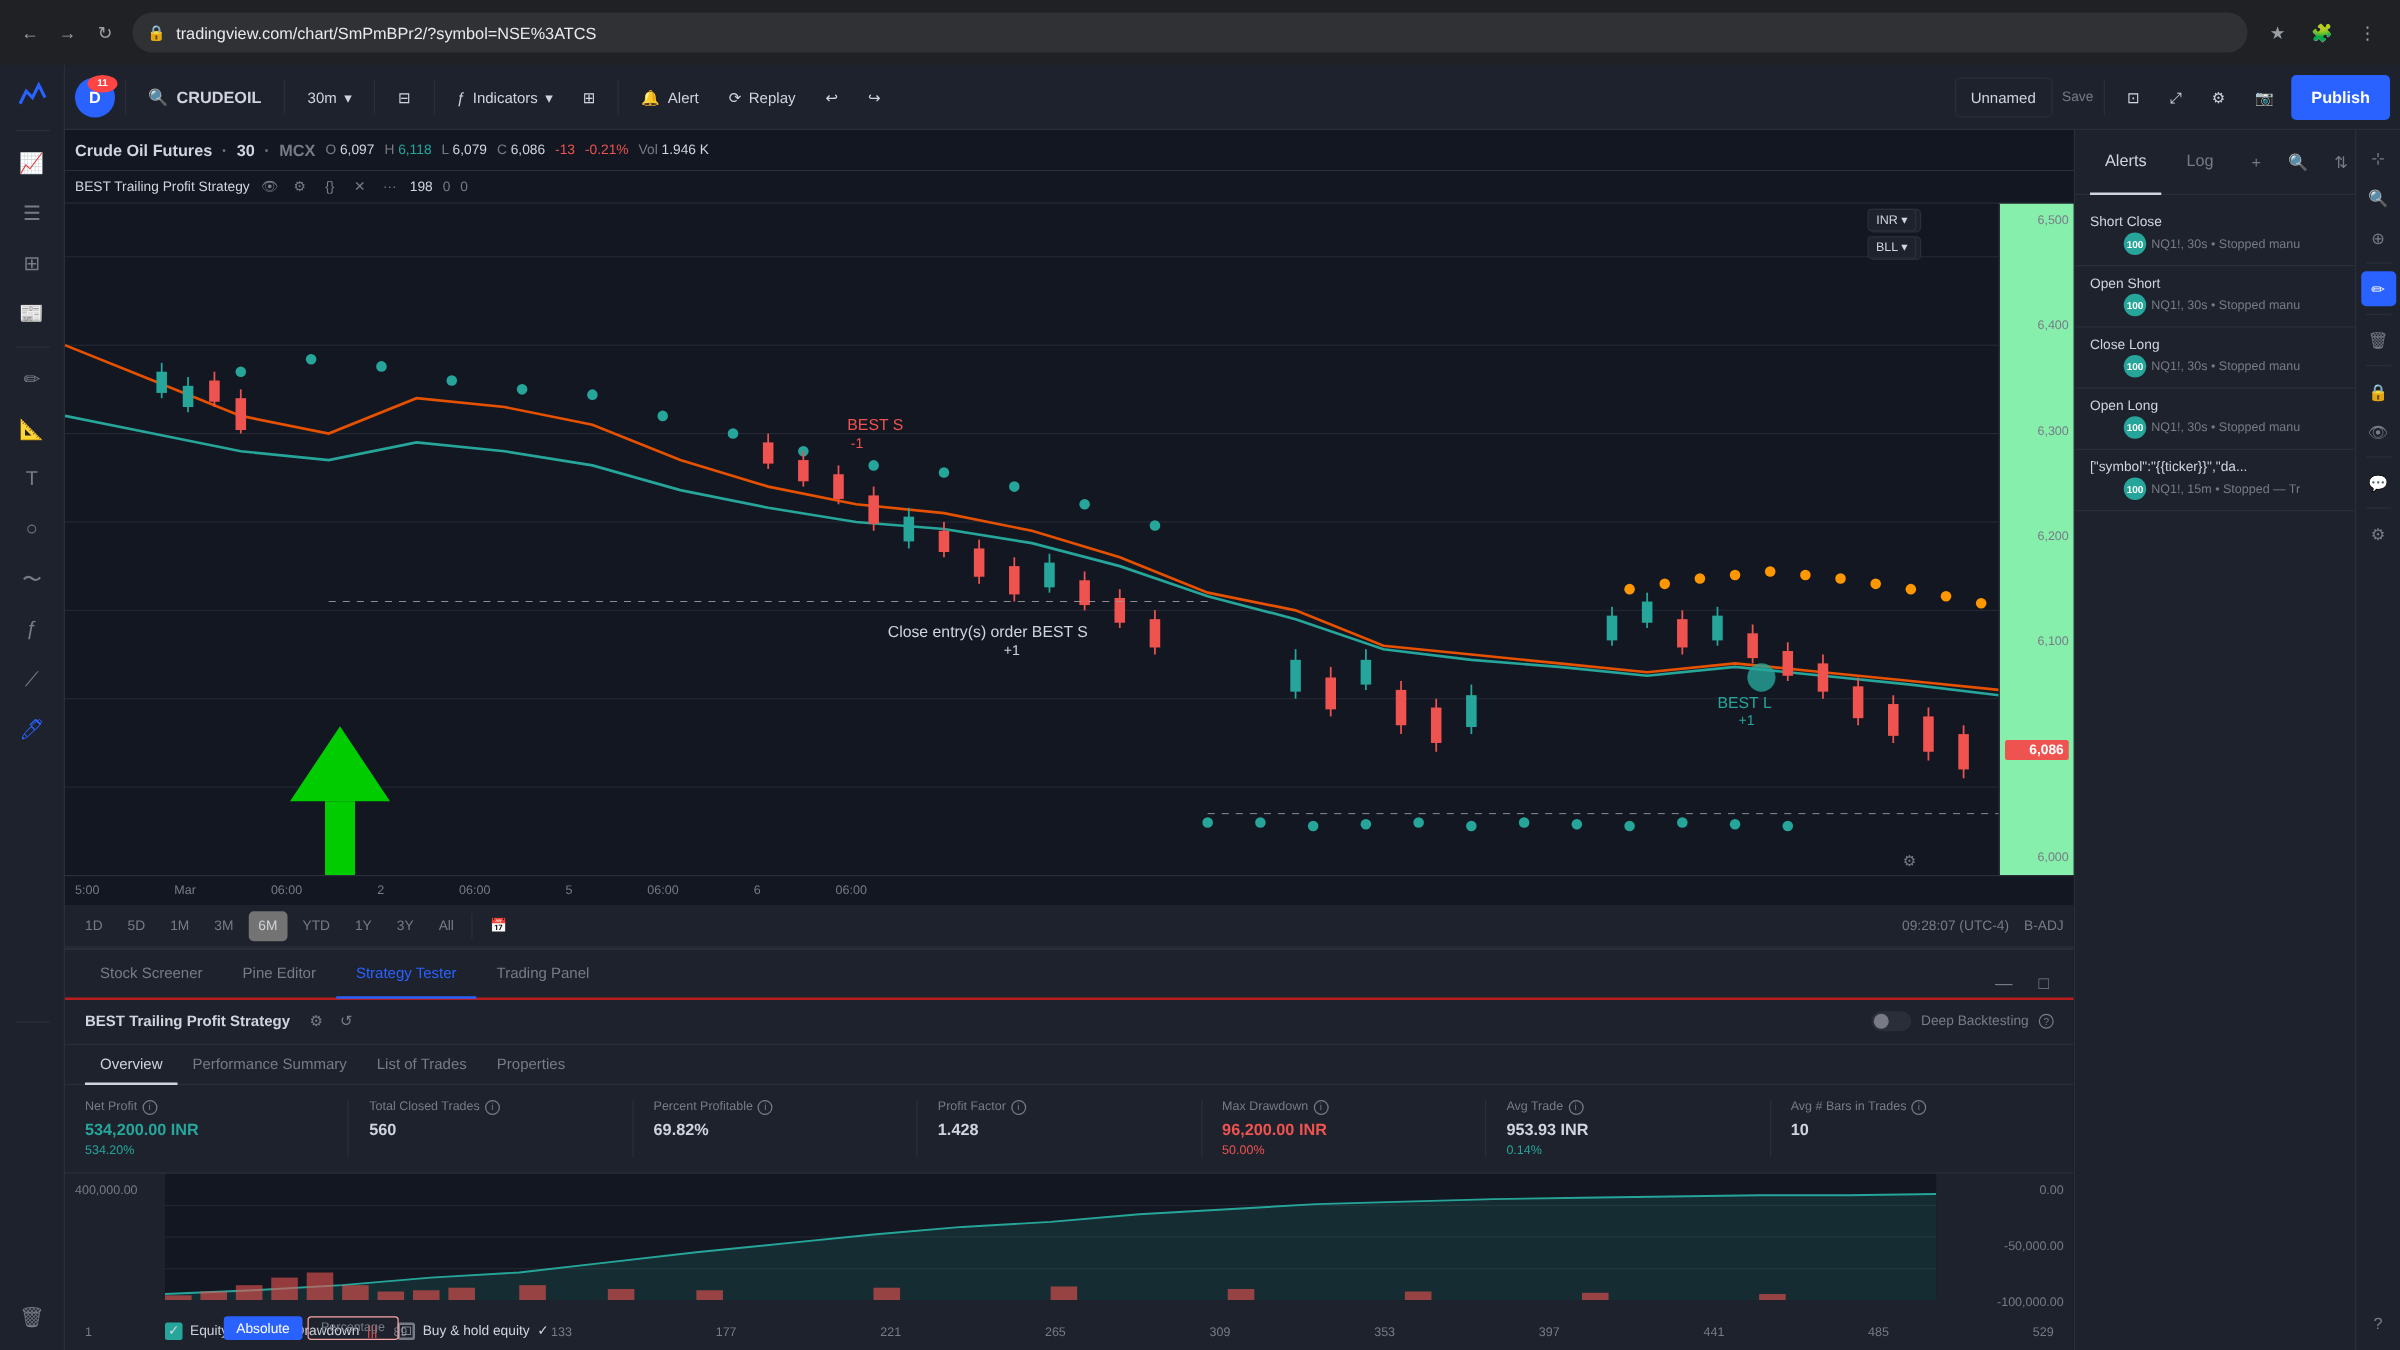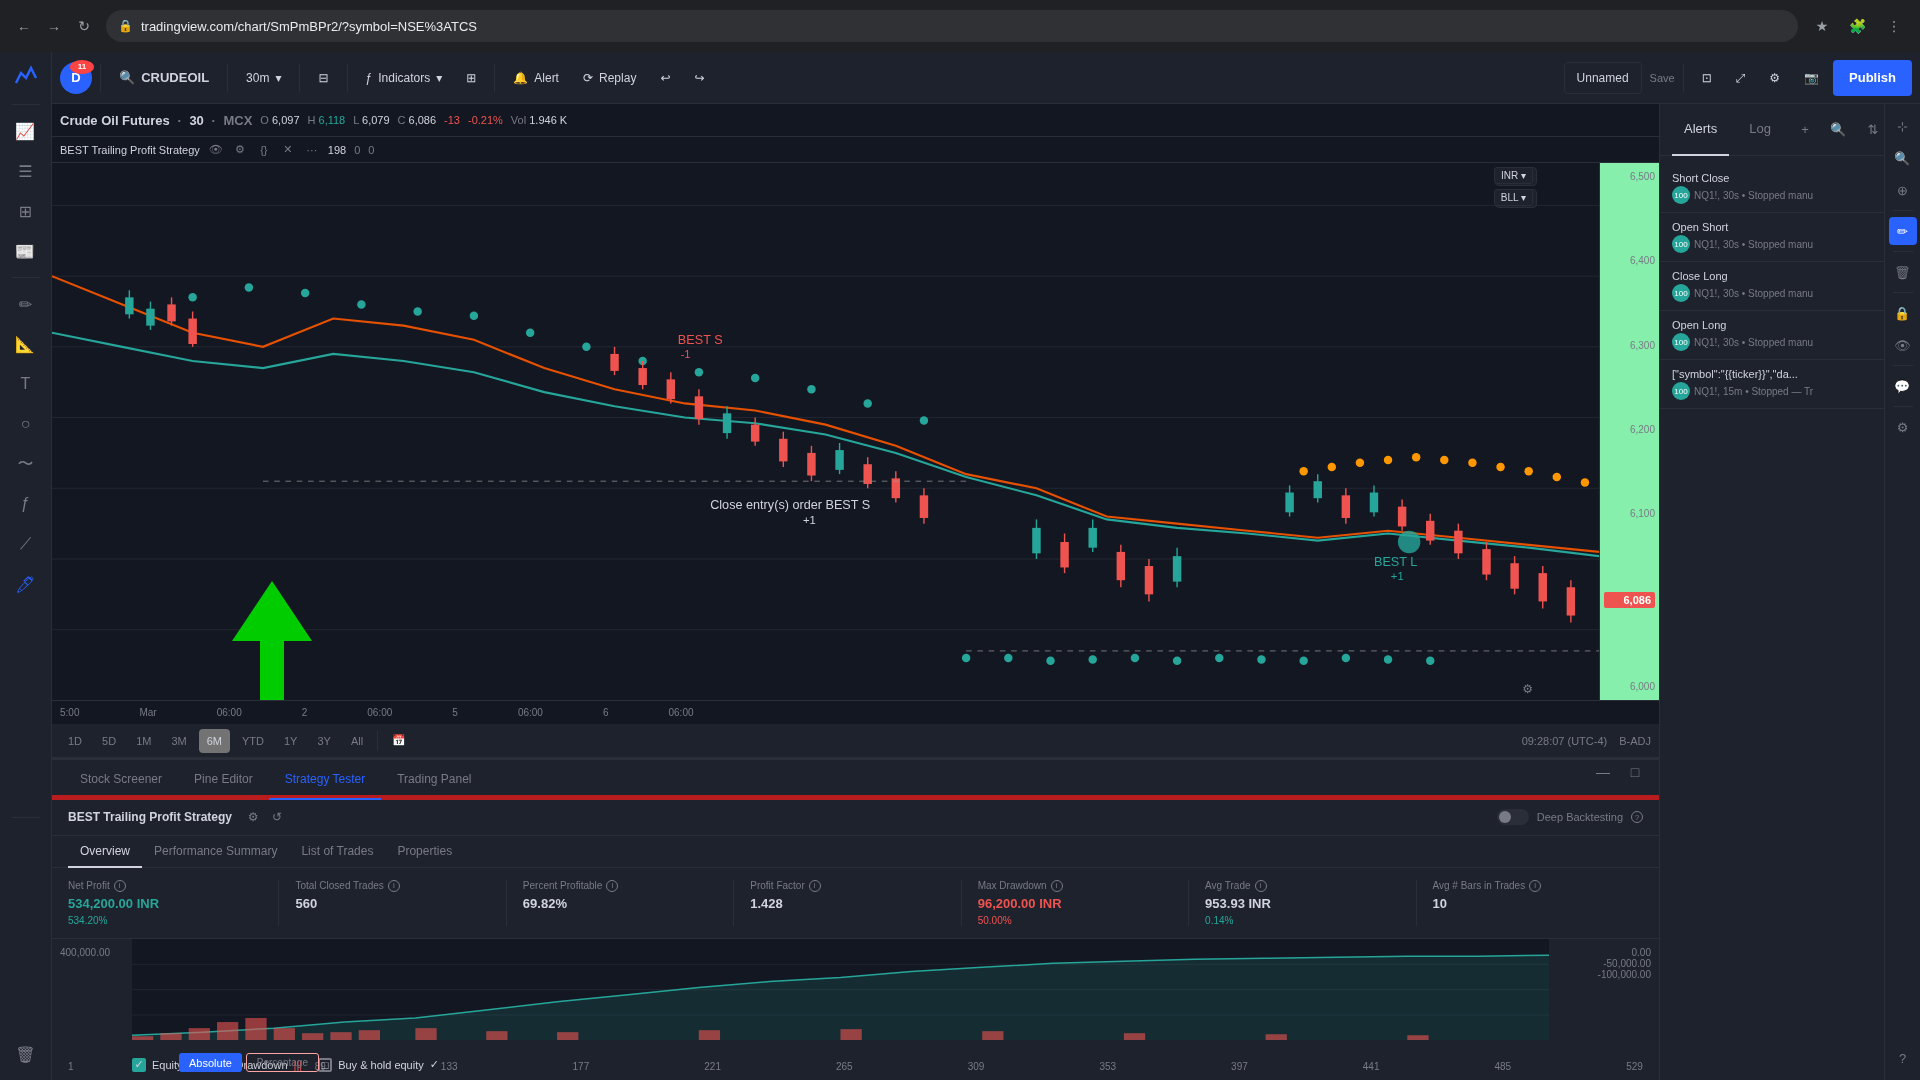--- a/index.html
+++ b/index.html
@@ -69,21 +69,21 @@
     
     .timeframe-bar { height: 36px; background: #1e222d; display: flex; align-items: center; padding: 0 8px; gap: 4px; border-bottom: 1px solid #2a2e39; }
     .tf-btn { height: 24px; padding: 0 8px; background: none; border: none; color: #787b86; cursor: pointer; border-radius: 4px; font-size: 11px; }
     .tf-btn.active { color: #d1d4dc; background: #737373; }
     .tf-sep { width: 1px; height: 20px; background: #2a2e39; margin: 0 2px; }
     .tf-time { margin-left: auto; color: #787b86; font-size: 11px; }
     .tf-badj { color: #787b86; font-size: 11px; }
 
     
     .strategy-panel { height: 350px; background: #1e222d; border-top: 2px solid #2a2e39; display: flex; flex-direction: column; }
-    .panel-tabs { height: 40px; display: flex; align-items: flex-start; padding: 0 12px; gap: 0; border-bottom: 5px solid #b91c1c; }
+    .panel-tabs { height: 40px; display: flex; align-items: flex-end; padding: 0 12px; gap: 0; border-bottom: 2px solid #b91c1c; }
     .panel-tab { height: 40px; padding: 0 16px; display: flex; align-items: center; cursor: pointer; color: #787b86; font-size: 12px; border-bottom: 2px solid transparent; margin-bottom: -1px; }
     .panel-tab.active { color: #2962ff; border-bottom-color: #2962ff; }
     .panel-actions { margin-left: auto; display: flex; gap: 8px; }
     .panel-action-btn { width: 24px; height: 24px; background: none; border: none; color: #787b86; cursor: pointer; display: flex; align-items: center; justify-content: center; border-radius: 4px; font-size: 14px; }
 
     
     .strategy-name-row { height: 36px; display: flex; align-items: center; padding: 0 16px; gap: 8px; border-bottom: 1px solid #2a2e39; }
     .strategy-name { font-size: 12px; color: #d1d4dc; font-weight: 600; }
     .strategy-icons { display: flex; gap: 6px; margin-left: 4px; }
     .st-icon { width: 18px; height: 18px; display: flex; align-items: center; justify-content: center; cursor: pointer; color: #787b86; font-size: 12px; border-radius: 3px; }
@@ -129,21 +129,21 @@
     .rp-tab { height: 52px; padding: 0 12px; display: flex; align-items: center; cursor: pointer; color: #787b86; font-size: 13px; border-bottom: 2px solid transparent; }
     .rp-tab.active { color: #d1d4dc; border-bottom-color: #d1d4dc; }
     .rp-actions { margin-left: auto; display: flex; gap: 6px; }
     .rp-action { width: 28px; height: 28px; display: flex; align-items: center; justify-content: center; cursor: pointer; color: #787b86; font-size: 13px; border-radius: 4px; }
 
     
     .alert-items { flex: 1; overflow-y: auto; padding: 8px 0; }
     .alert-item { padding: 8px 12px; border-bottom: 1px solid #2a2e39; cursor: pointer; }
     .alert-title { font-size: 11px; color: #d1d4dc; margin-bottom: 2px; }
     .alert-sub { font-size: 10px; color: #787b86; display: flex; align-items: center; gap: 4px; }
-    .alert-badge { width: 18px; height: 18px; background: #26a69a; border-radius: 50%; display: flex; align-items: center; justify-content: center; font-size: 8px; color: white; font-weight: normal; }
+    .alert-badge { width: 18px; height: 18px; background: #26a69a; border-radius: 50%; display: flex; align-items: center; justify-content: center; font-size: 8px; color: white; font-weight: bold; margin-left: 27px; }
     .alert-status { font-size: 10px; color: #787b86; }
 
     
     .right-edge { width: 36px; background: #1e222d; display: flex; flex-direction: column; align-items: center; padding: 8px 0; gap: 4px; border-left: 1px solid #2a2e39; }
     .re-btn { width: 28px; height: 28px; display: flex; align-items: center; justify-content: center; border-radius: 4px; cursor: pointer; color: #787b86; font-size: 13px; }
     .re-btn.active { background: #2962ff; color: white; }
     .re-divider { width: 20px; height: 1px; background: #2a2e39; margin: 2px 0; }
 
     
     .green-arrow { position: absolute; left: 180px; top: 420px; z-index: 100; pointer-events: none; }
@@ -612,21 +612,21 @@
               <rect x="250" y="91" width="15" height="9" fill="#ef5350" opacity="0.6"></rect>
               <rect x="300" y="92" width="15" height="8" fill="#ef5350" opacity="0.6"></rect>
               <rect x="400" y="90" width="15" height="10" fill="#ef5350" opacity="0.6"></rect>
               <rect x="500" y="89" width="15" height="11" fill="#ef5350" opacity="0.6"></rect>
               <rect x="600" y="91" width="15" height="9" fill="#ef5350" opacity="0.6"></rect>
               <rect x="700" y="93" width="15" height="7" fill="#ef5350" opacity="0.6"></rect>
               <rect x="800" y="94" width="15" height="6" fill="#ef5350" opacity="0.6"></rect>
               <rect x="900" y="95" width="15" height="5" fill="#ef5350" opacity="0.6"></rect>
             </svg>
 
-            <div style="position:absolute;right:8px;top:8px;display:flex;flex-direction:column;height:calc(100% - 40px);font-size:10px;color:#787b86;text-align:right;">
+            <div style="position:absolute;right:8px;top:8px;display:flex;flex-direction:column;justify-content:space-between;height:calc(100% - 40px);font-size:10px;color:#787b86;text-align:right;">
               <span>0.00</span>
               <span>-50,000.00</span>
               <span>-100,000.00</span>
             </div>
 
             <div class="chart-x-axis" style="bottom:8px;">
               <span>1</span>
               <span>45</span>
               <span>89</span>
               <span>133</span>

